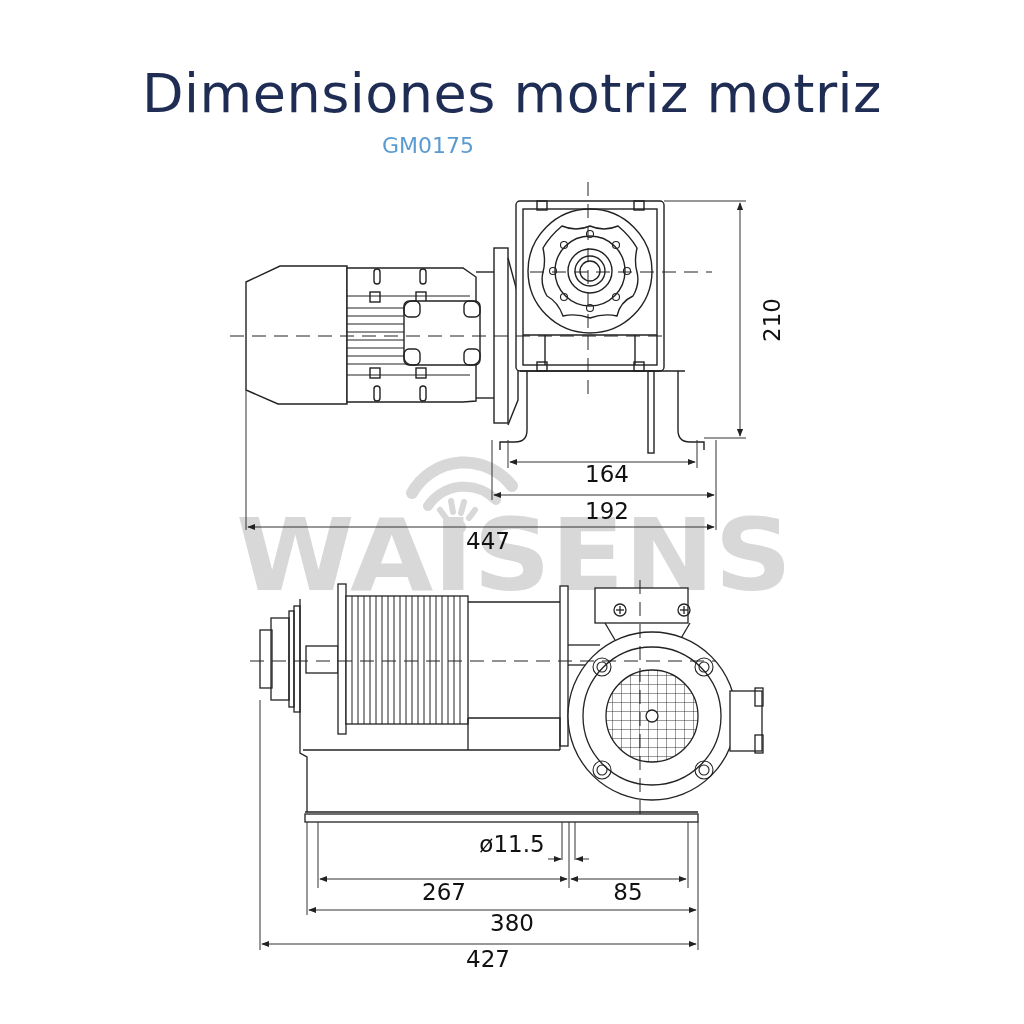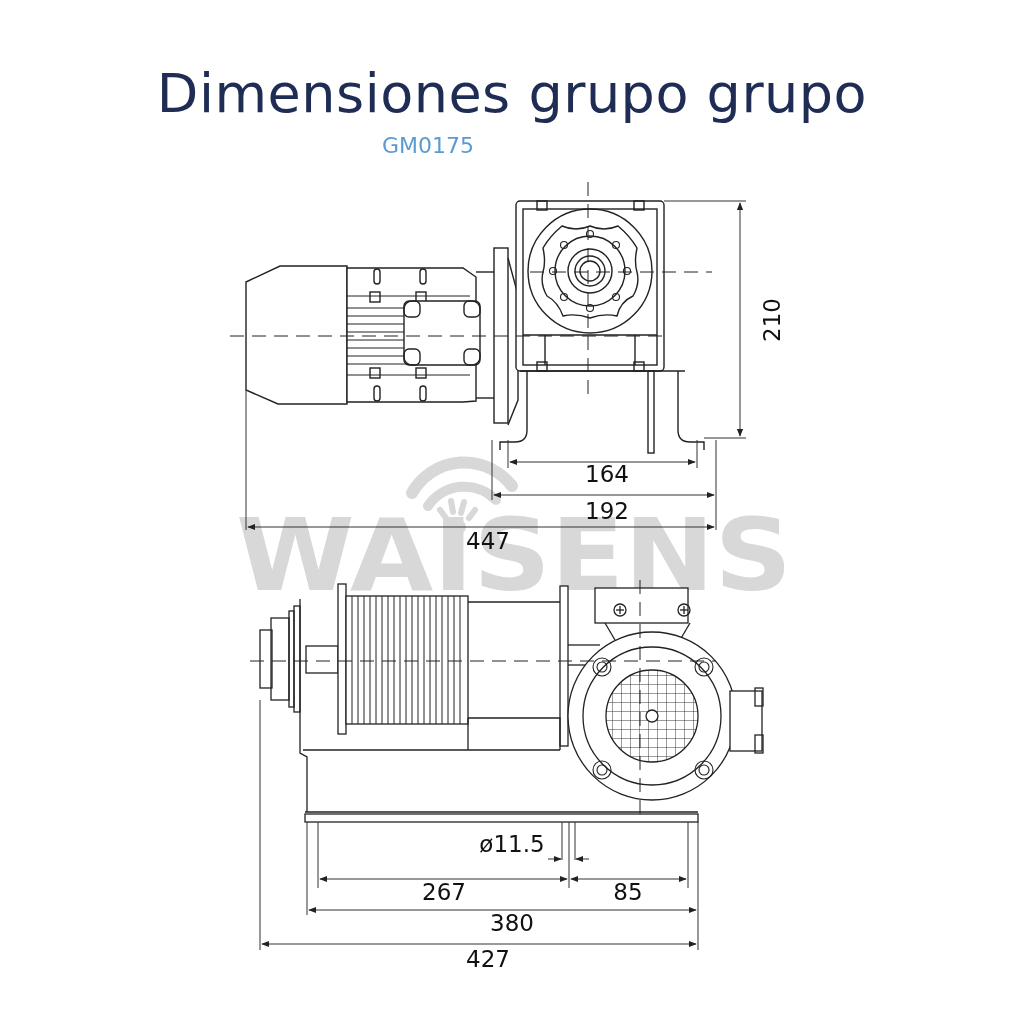--- a/index.html
+++ b/index.html
@@ -6,21 +6,21 @@
   body { width:1024px; height:1024px; position:relative; overflow:hidden; font-family:"DejaVu Sans", sans-serif; }
   .title { position:absolute; left:0; top:62px; width:1024px; text-align:center; font-size:54px; color:#1f2d55; letter-spacing:0.5px; font-family:"DejaVu Sans", sans-serif; font-weight:normal; }
   .subtitle { position:absolute; left:0; top:133px; width:856px; text-align:center; font-size:22px; color:#5b9bd1; font-family:"DejaVu Sans", sans-serif; }
   svg { position:absolute; left:0; top:0; }
   .dim-text { font-family:"DejaVu Sans", sans-serif; font-size:23px; fill:#111; }
   .wm-text { font-family:"DejaVu Sans", sans-serif; font-weight:bold; font-size:100px; fill:#d8d8d8; }
 </style>
 </head>
 <body>
 
-<div class="title">Dimensiones grupo grupo</div>
+<div class="title">Dimensiones motriz motriz</div>
 <div class="subtitle">GM0175</div>
 
 <svg width="1024" height="1024" viewBox="0 0 1024 1024">
   <defs>
     <marker id="arr" viewBox="0 0 10 10" refX="9" refY="5" markerWidth="8" markerHeight="8" orient="auto-start-reverse">
       <path d="M0,1 L10,5 L0,9 z" fill="#222"></path>
     </marker>
     <pattern id="grid" width="9" height="9" patternUnits="userSpaceOnUse">
       <path d="M9 0 L0 0 0 9" fill="none" stroke="#222" stroke-width="0.9"></path>
     </pattern>

